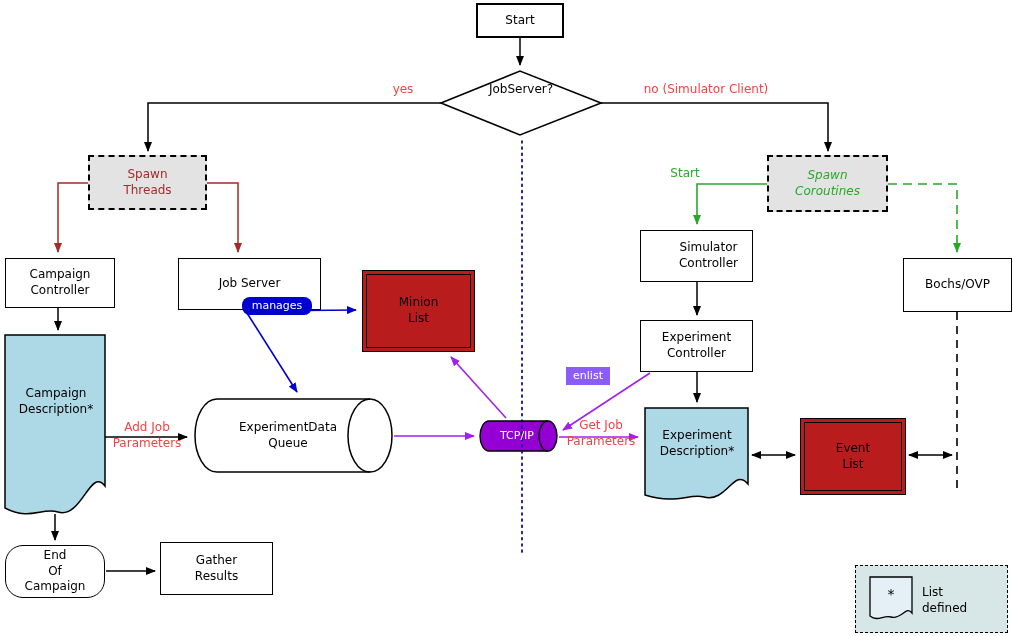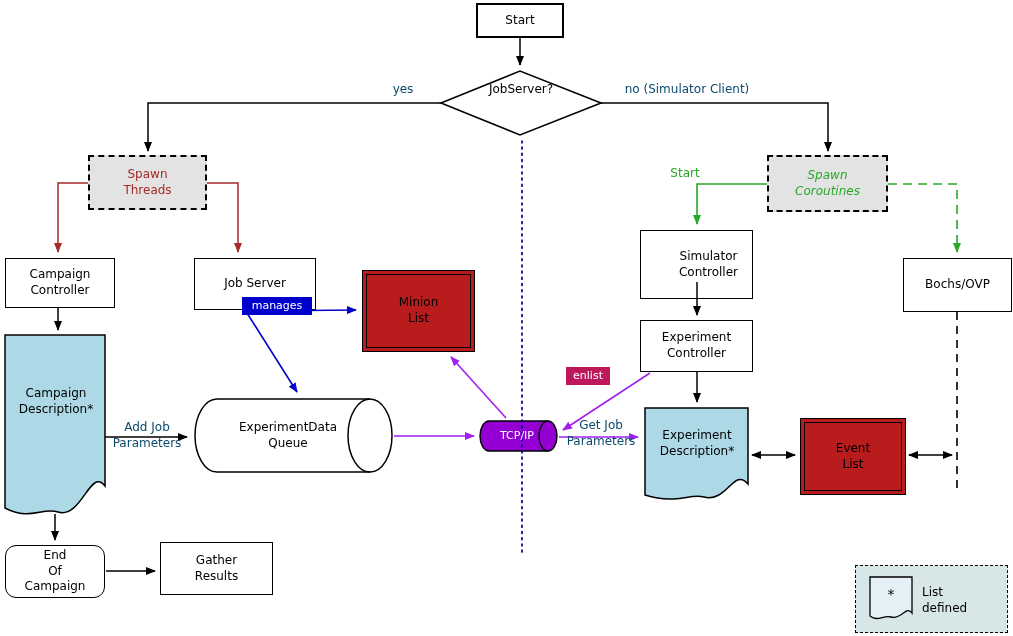--- a/index.html
+++ b/index.html
@@ -6,28 +6,28 @@
   #canvas{position:relative;width:1013px;height:636px;background:#fff;overflow:hidden;
           font-family:"DejaVu Sans","Liberation Sans",sans-serif;}
   .node{position:absolute;display:flex;align-items:center;justify-content:center;
         text-align:center;font-size:12px;color:#000;white-space:pre-line;line-height:1.32;
         box-sizing:border-box;z-index:1;}
   .box{border:1.5px solid #000;background:#fff;}
   .thick{border-width:2px;}
   .dashedbox{border:2px dashed #000;background:#e3e3e3;}
   .double{border:1.5px solid #000;background:#b91c1c;}
   .double::before{content:"";position:absolute;inset:3px;border:1.2px solid #000;pointer-events:none;}
-  .rounded{border-radius:11px;}
+  .rounded{border-radius:18px;}
   .legendbg{border:1.6px dashed #000;background:#d7e6e6;}
   .overlay{z-index:3;}
   .edgelabel{position:absolute;display:flex;align-items:center;justify-content:center;
-             text-align:center;font-size:12px;color:#0c4a6e;white-space:pre-line;line-height:1.32;z-index:3;}
+             text-align:center;font-size:12px;color:#ef4444;white-space:pre-line;line-height:1.32;z-index:3;}
   .badge{color:#fff;font-size:11px;z-index:3;}
   .bluebadge{background:#0000cd;}
-  .purplebadge{background:#be185d;}
+  .purplebadge{background:#8b5cf6;}
   .greentext{color:#28a828;}
   .browntext{color:#a52a2a;}
   .italic{font-style:italic;}
   .white{color:#fff;font-size:11px;}
   svg#shapes{position:absolute;left:0;top:0;z-index:2;pointer-events:none;}
   .leftalign{justify-content:flex-start;text-align:left;}
 </style>
 </head>
 <body>
 
@@ -37,33 +37,33 @@
 
   <div class="node dashedbox browntext" style="left:88px;top:155px;width:119px;height:55px;">Spawn
 Threads</div>
 
   <div class="node dashedbox greentext italic" style="left:767px;top:155px;width:121px;height:57px;">Spawn
 Coroutines</div>
 
   <div class="node box" style="left:5px;top:258px;width:110px;height:50px;">Campaign
 Controller</div>
 
-  <div class="node box" style="left:178px;top:258px;width:122px;height:52px;margin-left:16px;">Job Server</div>
+  <div class="node box" style="left:178px;top:258px;width:143px;height:52px;">Job Server</div>
 
   <div class="node double" style="left:362px;top:270px;width:113px;height:82px;">Minion
 List</div>
 
   <div class="node box rounded" style="left:5px;top:545px;width:100px;height:53px;">End
 Of
 Campaign</div>
 
   <div class="node box" style="left:160px;top:542px;width:113px;height:53px;">Gather
 Results</div>
 
-  <div class="node box" style="left:640px;top:230px;width:113px;height:69px;padding-left:24px;">Simulator
+  <div class="node box" style="left:640px;top:230px;width:113px;height:52px;padding-left:24px;">Simulator
 Controller</div>
 
   <div class="node box" style="left:640px;top:320px;width:113px;height:52px;">Experiment
 Controller</div>
 
   <div class="node double" style="left:800px;top:418px;width:106px;height:77px;">Event
 List</div>
 
   <div class="node box" style="left:903px;top:258px;width:109px;height:54px;">Bochs/OVP</div>
 
@@ -136,22 +136,22 @@
   <div class="node overlay" style="left:200px;top:420px;width:176px;height:32px;">ExperimentData
 Queue</div>
   <div class="node overlay white" style="left:482px;top:428px;width:70px;height:16px;">TCP/IP</div>
   <div class="node overlay" style="left:647px;top:426px;width:100px;height:36px;">Experiment
 Description*</div>
   <div class="node overlay" style="left:870px;top:581px;width:42px;height:26px;font-size:14px;">*</div>
   <div class="node overlay leftalign" style="left:922px;top:583px;width:80px;height:36px;">List
 defined</div>
 
   <div class="edgelabel" style="left:386px;top:82px;width:34px;height:16px;">yes</div>
-  <div class="edgelabel" style="left:616px;top:82px;width:142px;height:16px;">no (Simulator Client)</div>
+  <div class="edgelabel" style="left:635px;top:82px;width:142px;height:16px;">no (Simulator Client)</div>
   <div class="edgelabel greentext" style="left:664px;top:166px;width:42px;height:16px;">Start</div>
-  <div class="edgelabel badge bluebadge" style="left:242px;top:297px;width:70px;height:18px;">manages</div>
+  <div class="edgelabel badge bluebadge" style="left:242px;top:297px;width:70px;height:18px;border-radius:8px;">manages</div>
   <div class="edgelabel badge purplebadge" style="left:566px;top:367px;width:44px;height:18px;">enlist</div>
   <div class="edgelabel" style="left:108px;top:419px;width:78px;height:34px;">Add Job
 Parameters</div>
   <div class="edgelabel" style="left:561px;top:417px;width:80px;height:34px;">Get Job
 Parameters</div>
 
 </div>
 
 </body></html>

